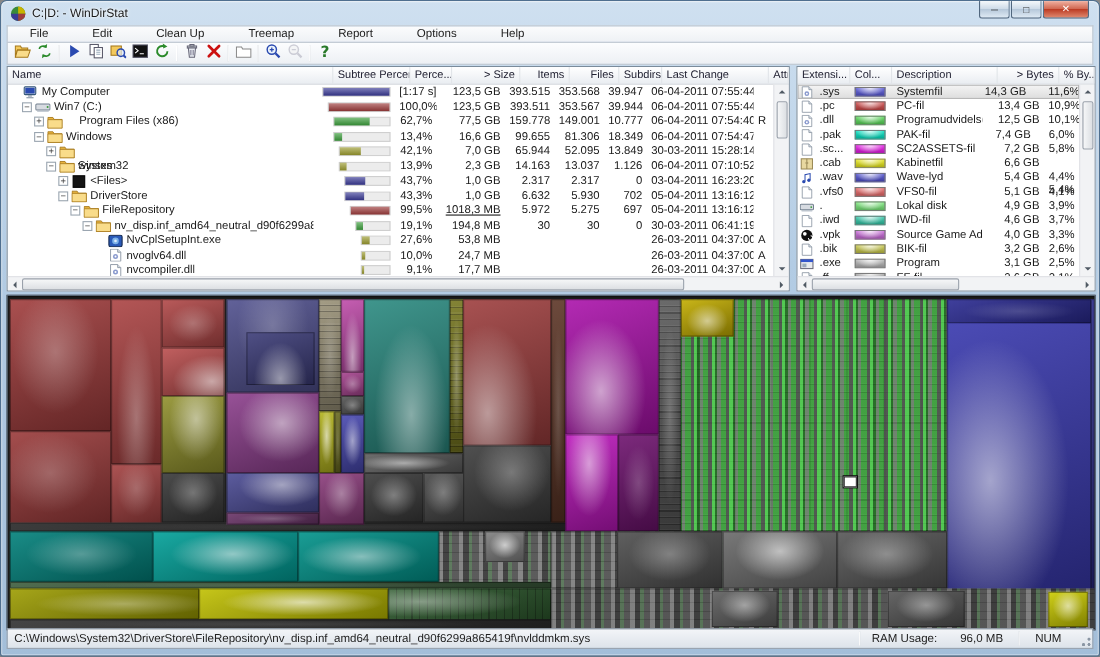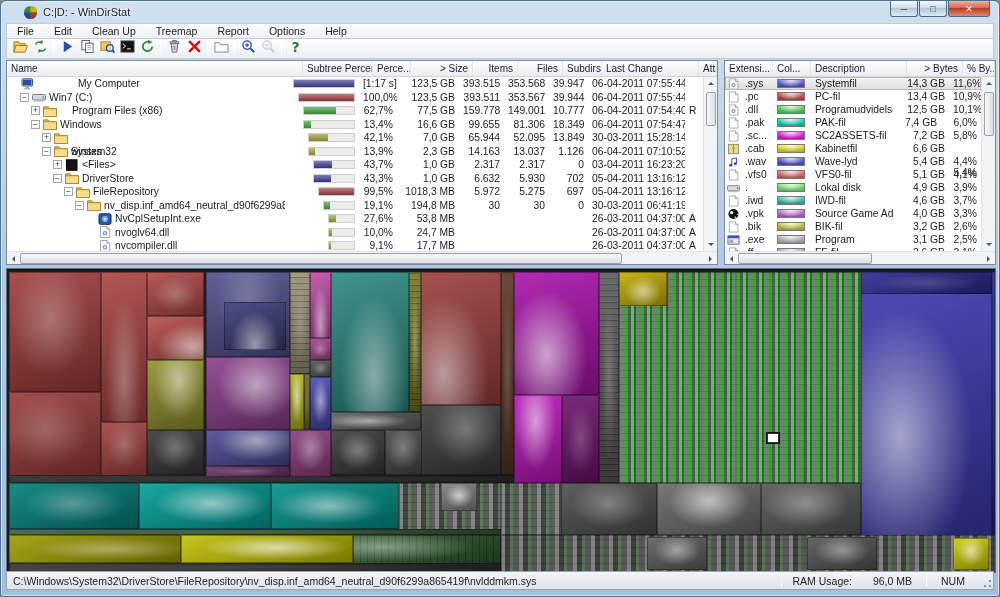--- a/index.html
+++ b/index.html
@@ -3,35 +3,35 @@
 <meta charset="utf-8">
 <style>
   * { margin:0; padding:0; box-sizing:border-box; }
   html,body { width:1000px; height:597px; overflow:hidden; background:#888;
               font-family:"Liberation Sans","DejaVu Sans",sans-serif; }
   .window { position:relative; width:1000px; height:597px;
             background:linear-gradient(180deg,#cfe0f0 0%,#b3cce4 40%,#a3bed9 100%);
             border:1px solid #4f6f8f; border-radius:6px 6px 3px 3px;
             box-shadow:inset 0 0 0 1px rgba(255,255,255,.55); }
   
-  .titlebar { height:22px; display:flex; align-items:center; padding:0 20px; position:relative; }
+  .titlebar { height:22px; display:flex; align-items:center; padding:0 6px; position:relative; }
   .titlebar .appicon { width:15px; height:15px; margin:0 5px 0 2px; }
   .titlebar .title { font-size:11px; color:#1a1a1a; text-shadow:0 0 4px #fff,0 0 2px #fff; }
   .winbtns { position:absolute; top:0; right:9px; display:flex; }
   .wbtn { width:28px; height:16px; border:1px solid #51677e; border-top:none;
           background:linear-gradient(180deg,#f4f8fb,#cfdce9 45%,#b6c8da 50%,#dfeaf4);
           display:flex; align-items:center; justify-content:center;
           font-size:9px; color:#333; border-radius:0 0 3px 3px; margin-left:1px; }
   .wbtn.close { width:42px; background:linear-gradient(180deg,#f0b0a0,#d26a54 45%,#bc3c24 50%,#e08a70);
                 color:#fff; font-weight:bold; }
   
   .menubar { height:15px; margin:0 5px; background:linear-gradient(180deg,#fbfcfd,#eef1f5);
              border:1px solid #c3cad2; border-bottom:none; display:flex; align-items:center;
              font-size:10.5px; color:#222; }
-  .menu-item { padding:1px 10px; }
+  .menu-item { padding:1px 20px; }
   .toolbar { height:21px; margin:0 5px; background:linear-gradient(180deg,#fcfdfe,#edf0f4);
              border:1px solid #c3cad2; display:flex; align-items:center; padding:0 3px; }
   .tbtn { width:20px; height:18px; display:flex; align-items:center; justify-content:center;
           border:1px solid transparent; border-radius:2px; }
   .tbtn svg { width:15px; height:15px; }
   .tbtn.disabled { opacity:.45; }
   .tsep { width:1px; height:15px; background:#c0c6cd; border-right:1px solid #fff; margin:0 3px; }
   
   .panels { position:absolute; left:5px; top:59px; width:990px; height:205px; display:flex; }
   .panel { background:#fff; border:1px solid #7a8b9b; position:relative; overflow:hidden; }
@@ -234,21 +234,21 @@
       <div class="rows" id="treerows">
           <div class="trow">
             <div class="namecell cell" style="padding-left: 2px;">
               <span class="exp-spacer"></span>
               <span class="ticon"><svg viewBox="0 0 14 12">
                   <rect x="1" y="0.8" width="10.5" height="7.2" rx="1" fill="#c2cedd" stroke="#35577a"></rect>
                   <rect x="2" y="1.8" width="8.5" height="5.2" fill="#2a4ab0"></rect>
                   <rect x="4.5" y="8.5" width="3.5" height="1.4" fill="#9aa6b4"></rect>
                   <rect x="3" y="10.2" width="6.5" height="1.2" fill="#9aa6b4"></rect>
                 </svg></span>
-              <span style="overflow: hidden; margin-left: 40px;">My Computer</span>
+              <span style="overflow: hidden;">My Computer</span>
             </div>
             <div class="cell" style="width: 70px;">
               <div class="bar-track" style="margin-left: 0px;">
                 <div class="bar-fill" style="width: 100%; background: linear-gradient(rgba(255, 255, 255, 0.35), rgba(0, 0, 0, 0.15)), rgb(58, 58, 150);"></div>
               </div>
             </div>
             <div class="cell r" style="width: 38px;">[1:17 s]</div>
             <div class="cell r" style="width: 62px;">123,5 GB</div>
             <div class="cell r" style="width: 45px;">393.515</div>
             <div class="cell r" style="width: 45px;">353.568</div>
@@ -418,21 +418,21 @@
                   <path d="M0.5 3.8 h13 v7.7 H0.5 Z" fill="#f9dc8a" stroke="#a5781b" stroke-width="0.7"></path>
                 </svg></span>
               <span style="overflow: hidden;">FileRepository</span>
             </div>
             <div class="cell" style="width: 70px;">
               <div class="bar-track" style="margin-left: 25px;">
                 <div class="bar-fill" style="width: 99%; background: linear-gradient(rgba(255, 255, 255, 0.35), rgba(0, 0, 0, 0.15)), rgb(158, 60, 60);"></div>
               </div>
             </div>
             <div class="cell r" style="width: 38px;">99,5%</div>
-            <div class="cell r" style="width: 62px;">1018,3 MB</div>
+            <div class="cell r" style="width: 62px; text-decoration: underline;">1018,3 MB</div>
             <div class="cell r" style="width: 45px;">5.972</div>
             <div class="cell r" style="width: 45px;">5.275</div>
             <div class="cell r" style="width: 39px;">697</div>
             <div class="cell" style="width: 97px;">05-04-2011 13:16:12</div>
             <div class="cell" style="width: 18px;"></div>
           </div>
           <div class="trow">
             <div class="namecell cell" style="padding-left: 68px;">
               <span class="expander">−</span>
               <span class="ticon"><svg viewBox="0 0 14 12">
@@ -555,21 +555,21 @@
                   <path d="M9 0.5 v2.8 h2.8" fill="#dde3ea" stroke="#8893a0" stroke-width="0.8"></path>
                   <circle cx="7" cy="7.2" r="2.3" fill="#8a9ace"></circle>
                   <circle cx="7" cy="7.2" r="0.9" fill="#fff"></circle>
                 </svg></span></span>
             <div class="cell" style="width: 32px;">.sys</div>
             <div class="cell" style="width: 38px;">
               <div class="swatch" style="background-color: rgb(88, 88, 216);"></div>
             </div>
             <div class="cell" style="flex: 1 1 auto; min-width: 0px;">Systemfil</div>
             <div class="cell r" style="width: 56px;">14,3 GB</div>
-            <div class="cell r" style="width: 32px;">11,6%</div>
+            <div class="cell r" style="width: 32px; margin-left: 12px;">11,6%</div>
           </div>
           <div class="erow">
             <span class="eicon"><span><svg viewBox="0 0 14 12">
                   <path d="M2.5 0.5 h6.5 l2.8 2.8 v8.2 H2.5 Z" fill="#fff" stroke="#8893a0" stroke-width="0.8"></path>
                   <path d="M9 0.5 v2.8 h2.8" fill="#dde3ea" stroke="#8893a0" stroke-width="0.8"></path>
                 </svg></span></span>
             <div class="cell" style="width: 32px;">.pc</div>
             <div class="cell" style="width: 38px;">
               <div class="swatch" style="background-color: rgb(208, 72, 72);"></div>
             </div>

